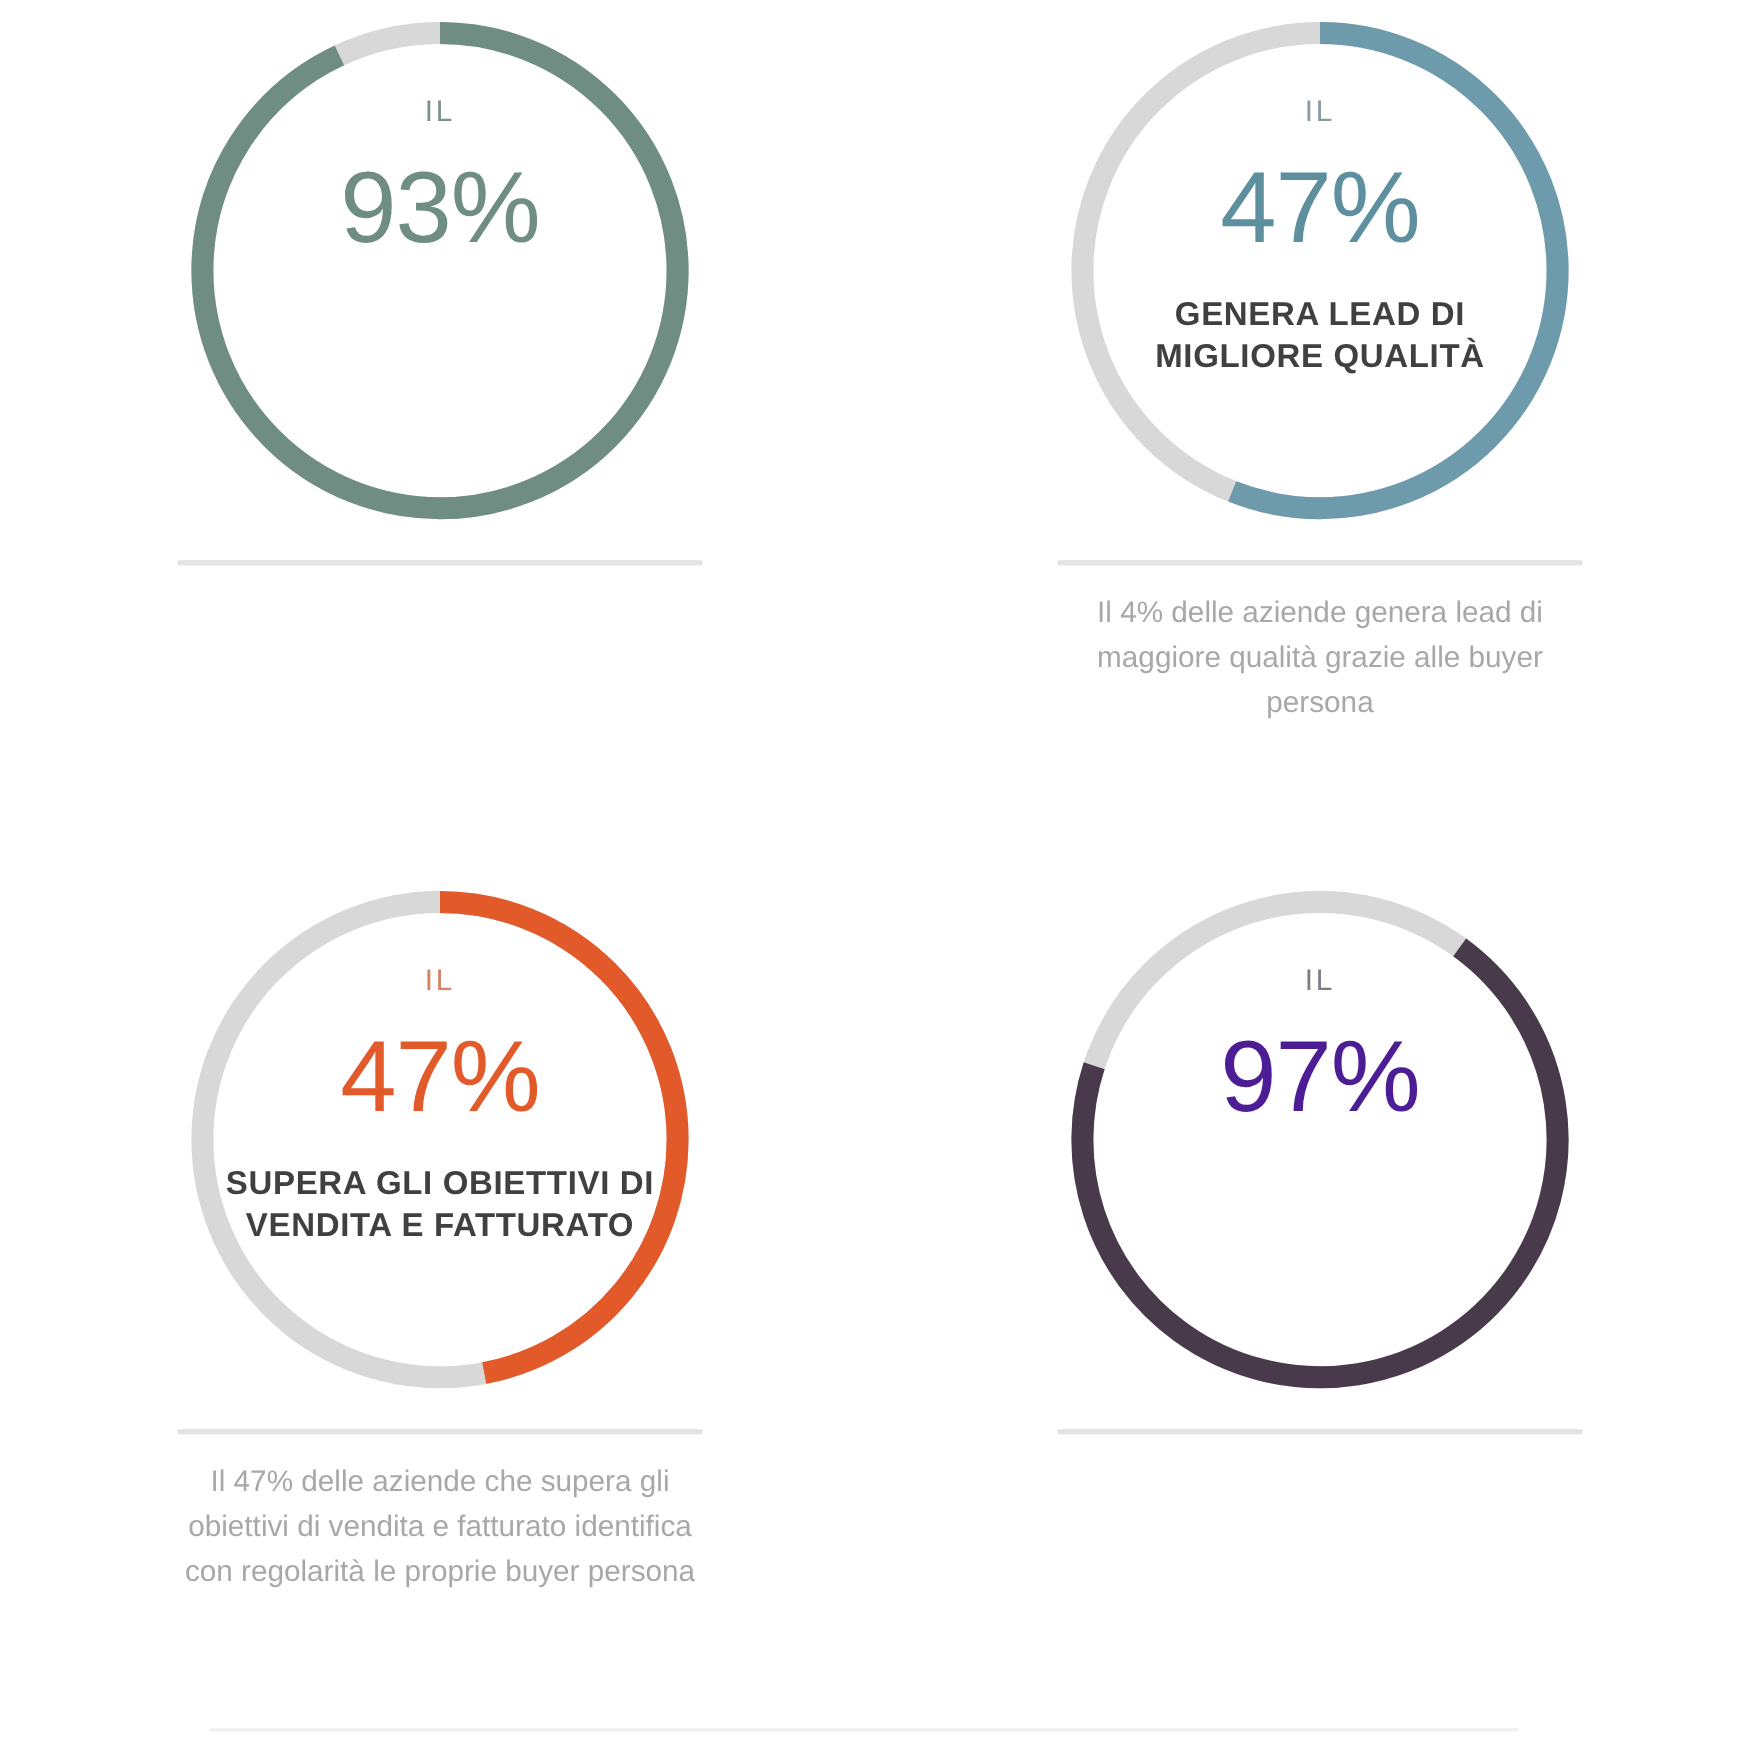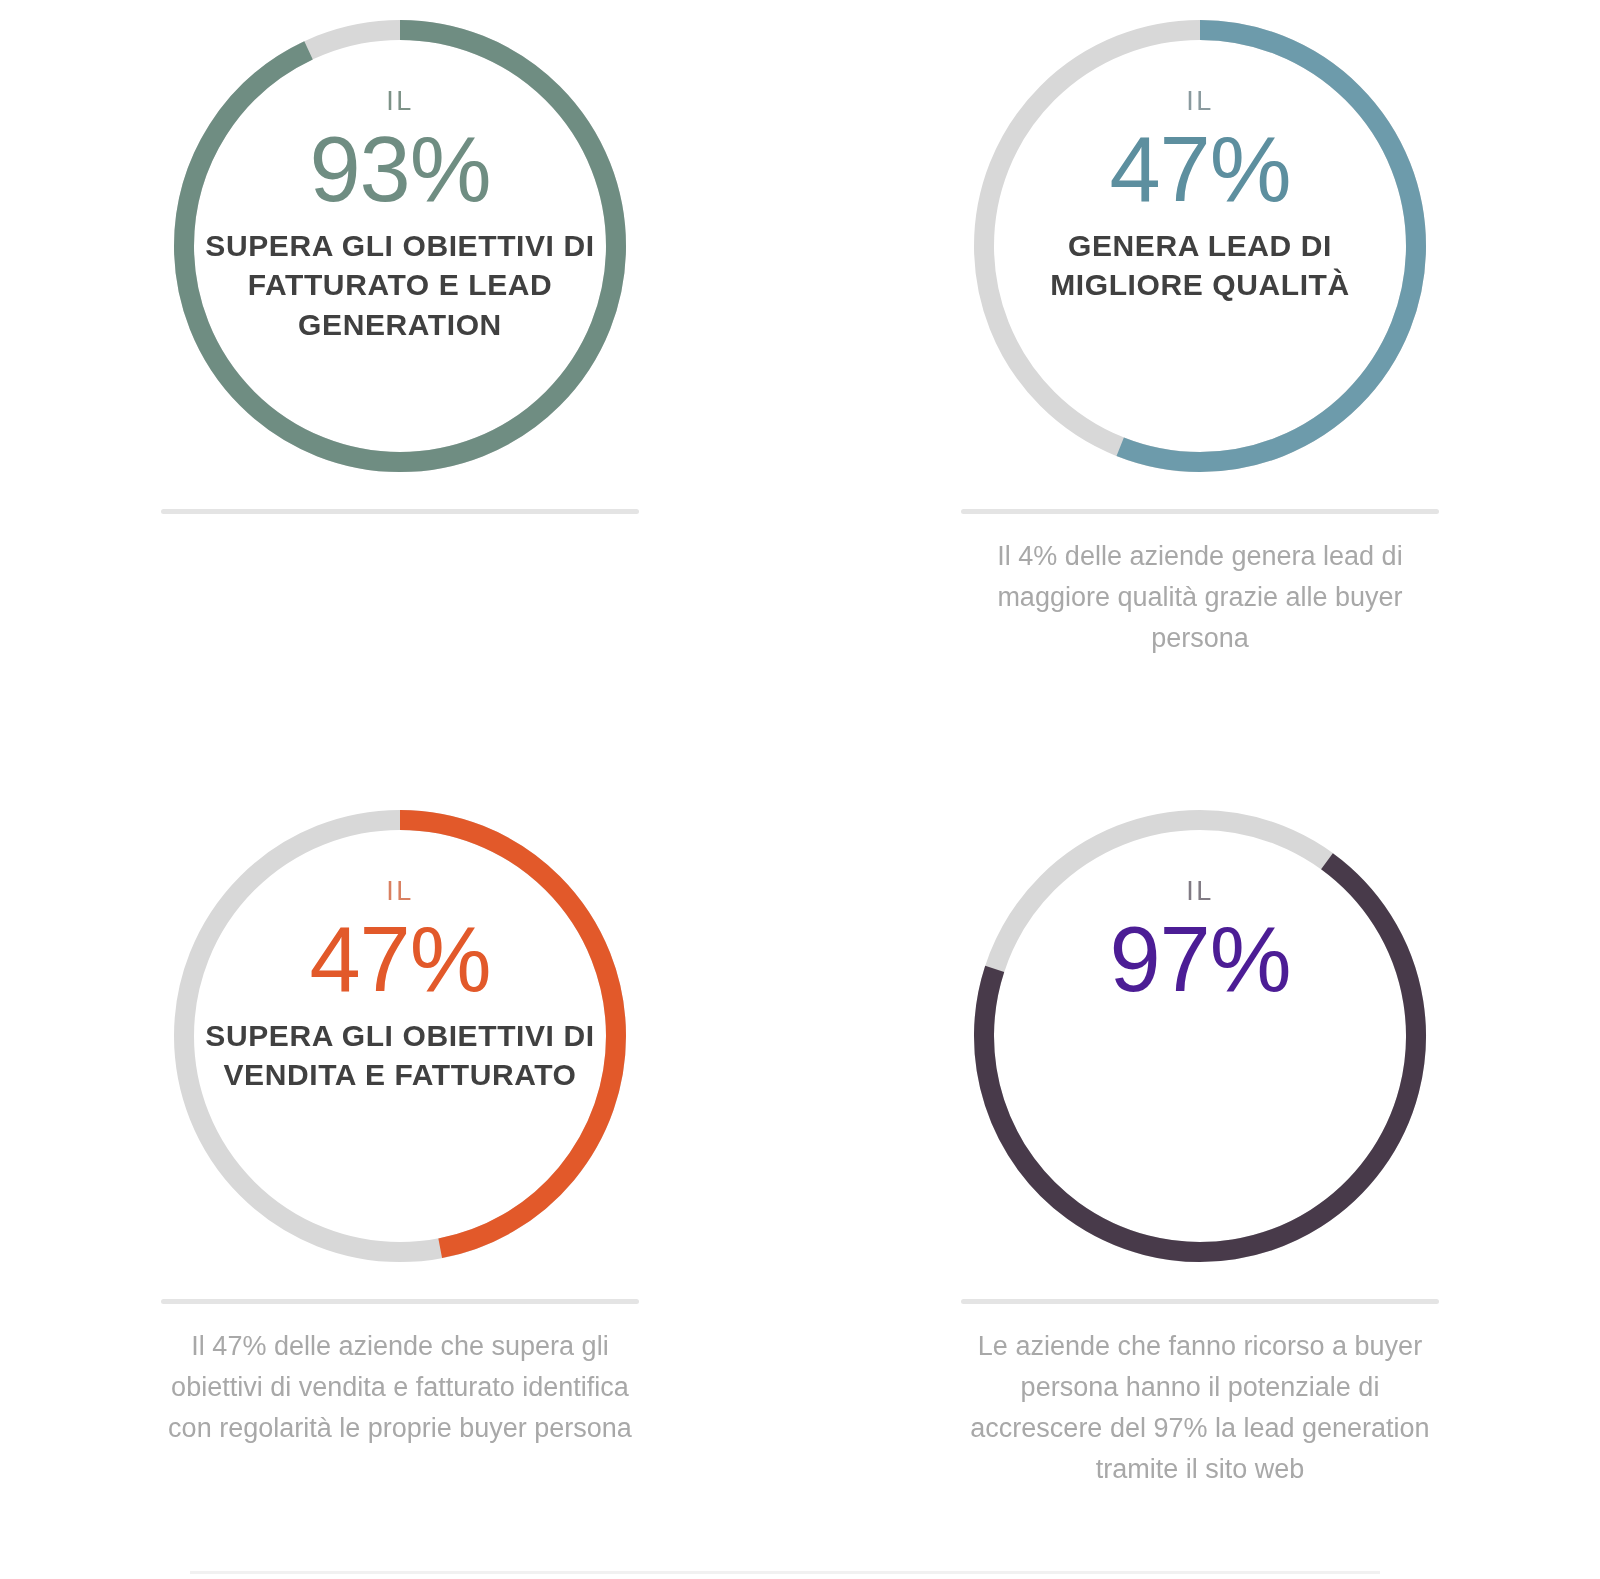--- a/index.html
+++ b/index.html
@@ -52,20 +52,21 @@
     top: 0;
     width: 472px;
     height: 472px;
     display: flex;
     flex-direction: column;
     align-items: center;
     justify-content: flex-start;
     padding-top: 78px;
     box-sizing: border-box;
     pointer-events: none;
+    gap: 20px;
   }
 
   .il-label {
     font-size: 27px;
     letter-spacing: 2.5px;
     font-weight: 400;
     line-height: 1;
     margin-bottom: 6px;
   }
 
@@ -122,21 +123,20 @@
 
   <div class="card row1">
     <div class="donut-wrap">
       <svg class="donut-svg" viewBox="0 0 472 472">
         <circle cx="236" cy="236" r="216" fill="none" stroke-width="20" stroke="#d8d8d8"></circle>
         <circle cx="236" cy="236" r="216" fill="none" id="arc0" stroke-width="20" transform="rotate(-90 236 236)" stroke="#6f8d82" stroke-dasharray="1262.1662645062354 95.00176184455518"></circle>
       </svg>
       <div class="donut-center">
         <div class="il-label" style="color: rgb(125, 146, 135);">IL</div>
         <div class="pct" style="color: rgb(111, 141, 130);">93%</div>
-        <div class="headline">SUPERA GLI OBIETTIVI DI FATTURATO E LEAD GENERATION</div>
       </div>
     </div>
     <div class="divider"></div>
   </div>
 
   <div class="card row1">
     <div class="donut-wrap">
       <svg class="donut-svg" viewBox="0 0 472 472">
         <circle cx="236" cy="236" r="216" fill="none" stroke-width="20" stroke="#d8d8d8"></circle>
         <circle cx="236" cy="236" r="216" fill="none" id="arc1" stroke-width="20" transform="rotate(-90 236 236)" stroke="#6d9bab" stroke-dasharray="760.0140947564428 597.1539315943478"></circle>
@@ -172,18 +172,17 @@
       <svg class="donut-svg" viewBox="0 0 472 472">
         <circle cx="236" cy="236" r="216" fill="none" stroke-width="20" stroke="#d8d8d8"></circle>
         <circle cx="236" cy="236" r="216" fill="none" id="arc3" stroke-width="20" transform="rotate(306 236 236)" stroke="#483a4a" stroke-dasharray="950.0176184455534 407.1504079052372"></circle>
       </svg>
       <div class="donut-center">
         <div class="il-label" style="color: rgb(129, 123, 132);">IL</div>
         <div class="pct" style="color: #4c1d95;">97%</div>
       </div>
     </div>
     <div class="divider"></div>
-    <div class="caption">Le aziende che fanno ricorso a buyer persona hanno il potenziale di accrescere del 97% la lead generation tramite il sito web</div>
   </div>
 
 </div>
 
 <div class="bottom-rule"></div>
 
 </body></html>

